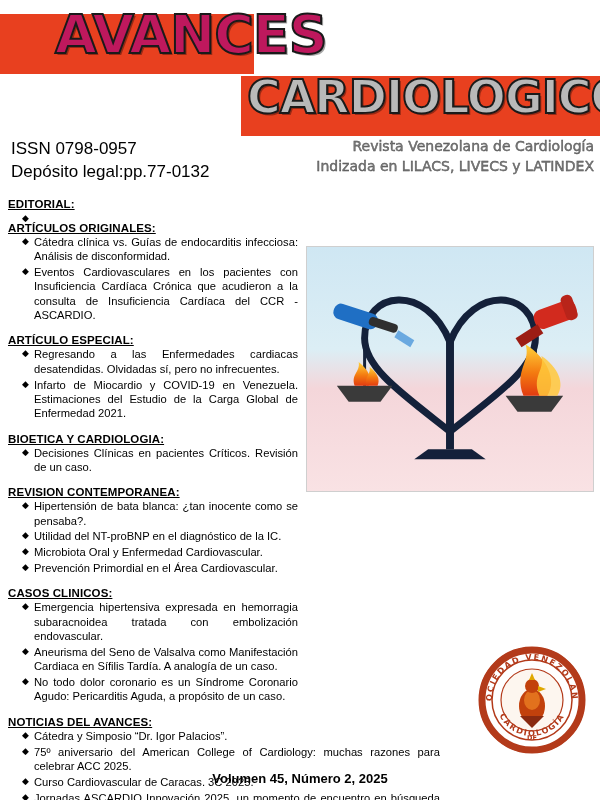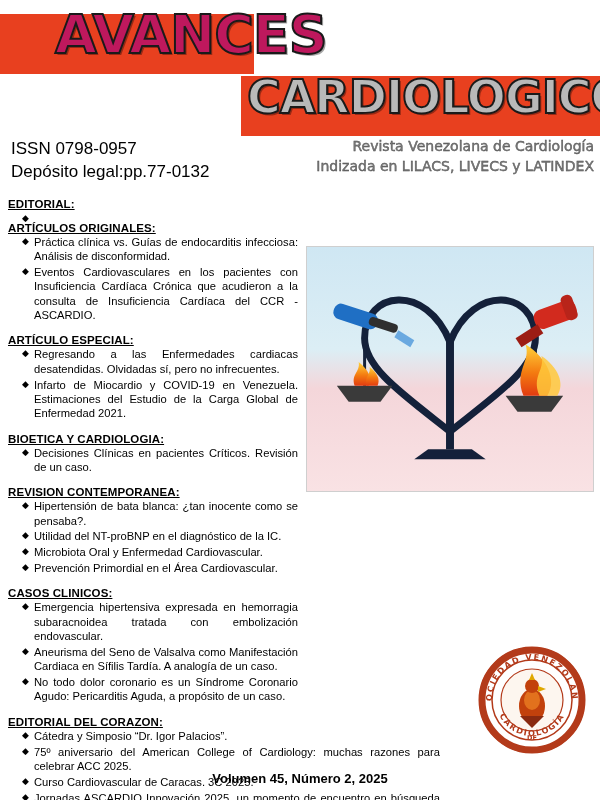--- a/index.html
+++ b/index.html
@@ -223,21 +223,21 @@
     <div class="section">
       <div class="section-head">EDITORIAL:</div>
       <ul class="items col-left">
         <li><span class="bullet">◆</span></li>
       </ul>
     </div>
 
     <div class="section">
       <div class="section-head">ARTÍCULOS ORIGINALES:</div>
       <ul class="items col-left">
-        <li><span class="bullet">◆</span><span>Práctica clínica vs. Guías de endocarditis infecciosa: Análisis de disconformidad.</span></li>
+        <li><span class="bullet">◆</span><span>Cátedra clínica vs. Guías de endocarditis infecciosa: Análisis de disconformidad.</span></li>
         <li><span class="bullet">◆</span><span>Eventos Cardiovasculares en los pacientes con Insuficiencia Cardíaca Crónica que acudieron a la consulta de Insuficiencia Cardíaca del CCR - ASCARDIO.</span></li>
       </ul>
     </div>
 
     <div class="section">
       <div class="section-head">ARTÍCULO ESPECIAL:</div>
       <ul class="items col-left">
         <li><span class="bullet">◆</span><span>Regresando a las Enfermedades cardiacas desatendidas. Olvidadas sí, pero no infrecuentes.</span></li>
         <li><span class="bullet">◆</span><span>Infarto de Miocardio y COVID-19 en Venezuela. Estimaciones del Estudio de la Carga Global de Enfermedad 2021.</span></li>
       </ul>
@@ -263,21 +263,21 @@
     <div class="section">
       <div class="section-head">CASOS CLINICOS:</div>
       <ul class="items col-left">
         <li><span class="bullet">◆</span><span>Emergencia hipertensiva expresada en hemorragia subaracnoidea tratada con embolización endovascular.</span></li>
         <li><span class="bullet">◆</span><span>Aneurisma del Seno de Valsalva como Manifestación Cardiaca en Sífilis Tardía. A analogía de un caso.</span></li>
         <li><span class="bullet">◆</span><span>No todo dolor coronario es un Síndrome Coronario Agudo: Pericarditis Aguda, a propósito de un caso.</span></li>
       </ul>
     </div>
 
     <div class="section">
-      <div class="section-head">EDITORIAL DEL CORAZON:</div>
+      <div class="section-head">NOTICIAS DEL AVANCES:</div>
       <ul class="items" style="width:432px">
         <li><span class="bullet">◆</span><span>Cátedra y Simposio “Dr. Igor Palacios”.</span></li>
         <li><span class="bullet">◆</span><span>75º aniversario del American College of Cardiology: muchas razones para celebrar ACC 2025.</span></li>
         <li><span class="bullet">◆</span><span>Curso Cardiovascular de Caracas. 3C 2025.</span></li>
         <li><span class="bullet">◆</span><span>Jornadas ASCARDIO Innovación 2025, un momento de encuentro en búsqueda de la excelencia y fraternidad cardiológica en Venezuela.</span></li>
         <li><span class="bullet">◆</span><span>Cardiología Exprés y Actual. SVC Filial Zulia 2025.  La Cardiología: una especialidad que avanza.</span></li>
 
       </ul>
     </div>
   </div>

